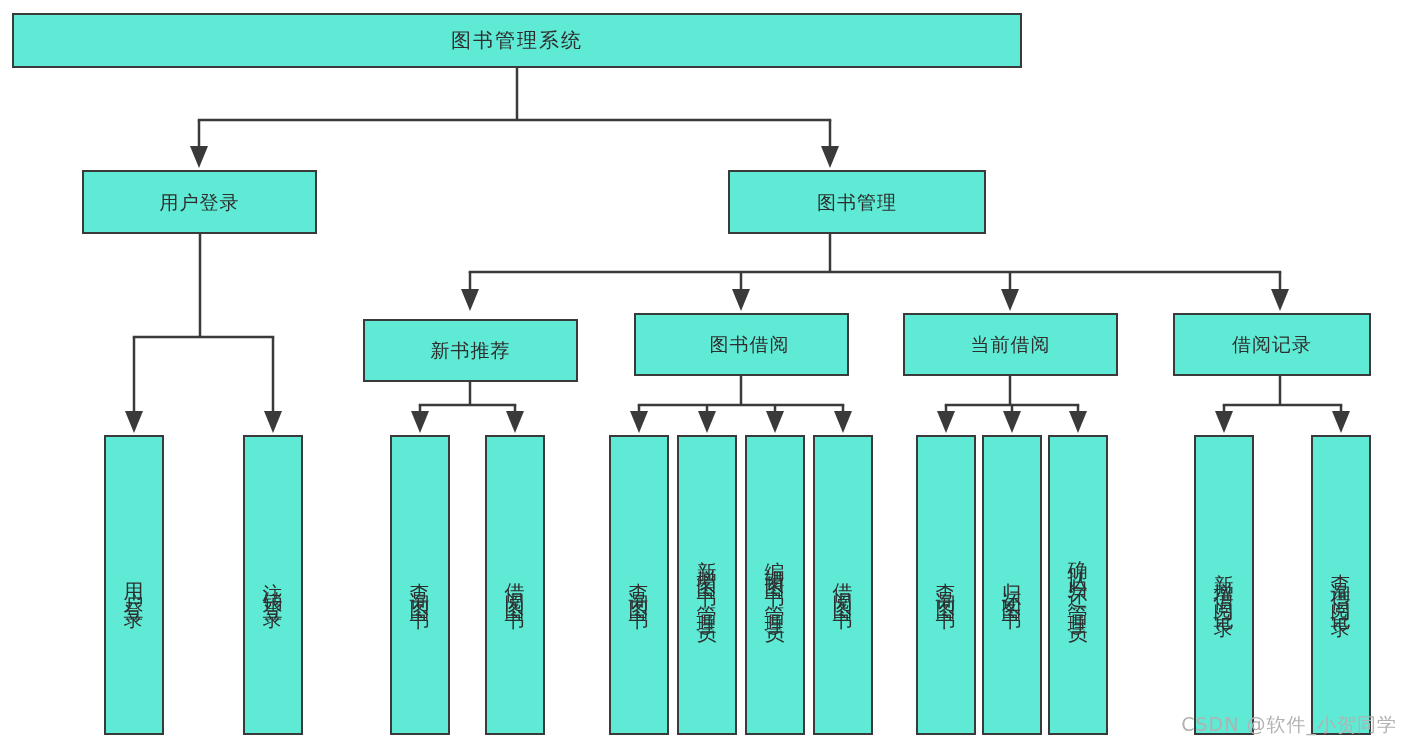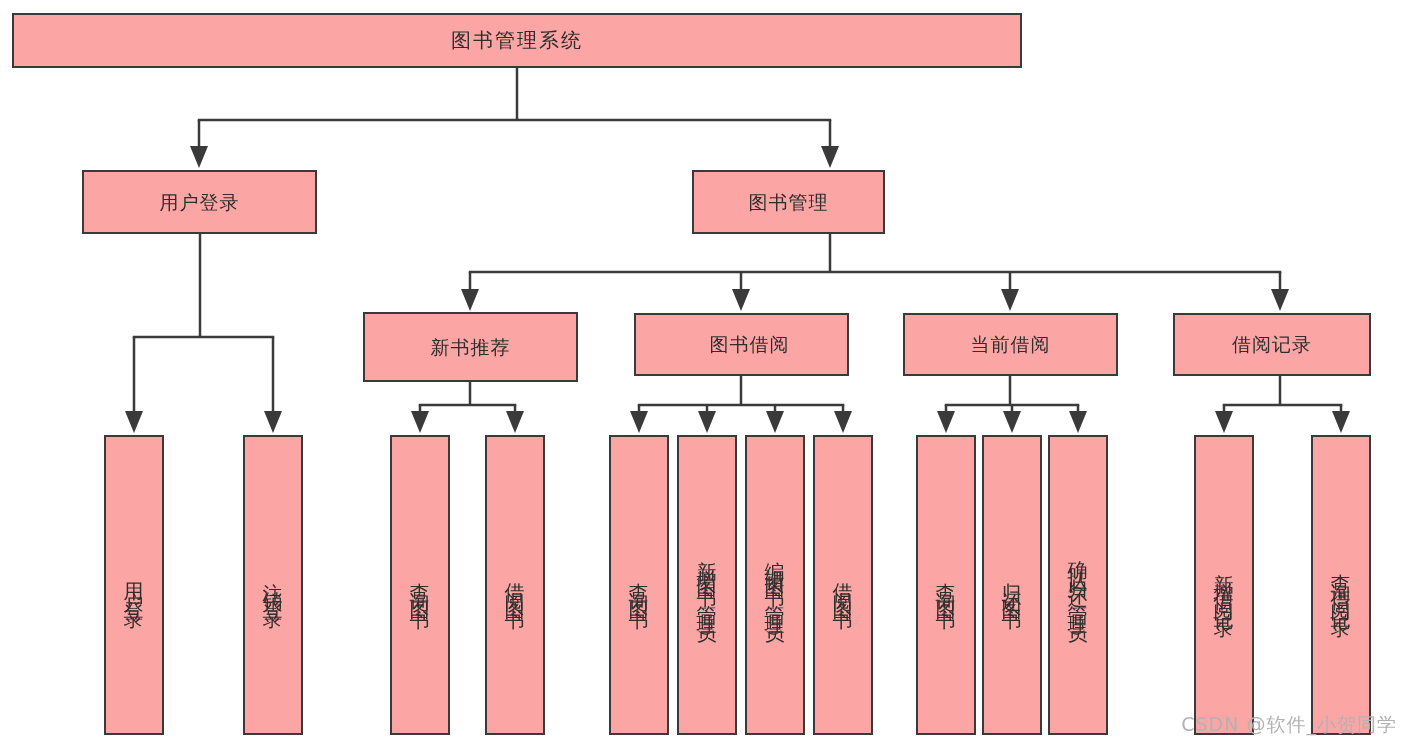--- a/index.html
+++ b/index.html
@@ -20,21 +20,21 @@
     left: 0;
     top: 0;
     width: 1405px;
     height: 747px;
     z-index: 1;
   }
   .node {
     position: absolute;
     box-sizing: border-box;
     border: 2px solid #3a3a3a;
-    background: #fca5a5;
+    background: #5eead4;
     color: #2e2e2e;
     display: flex;
     align-items: center;
     justify-content: center;
     z-index: 2;
     text-align: left;
   }
   .node.h {
     font-size: 19px;
     letter-spacing: 1px;
@@ -133,23 +133,23 @@
         <polygon points="1215,411 1233,411 1224,433" fill="#3a3a3a"></polygon>
         <line x1="1341" y1="405" x2="1341" y2="415" stroke="#3a3a3a" stroke-width="2.5"></line>
         <polygon points="1332,411 1350,411 1341,433" fill="#3a3a3a"></polygon>
       </g>
     </svg>
 
   <div class="node root" style="left:12px; top:13px; width:1010px; height:55px;">图书管理系统</div>
 
   <div class="node h" style="left:82px; top:170px; width:235px; height:64px;">用户登录</div>
 
-  <div class="node h" style="left:692px; top:170px; width:193px; height:64px;">图书管理</div>
+  <div class="node h" style="left:728px; top:170px; width:258px; height:64px;">图书管理</div>
 
-  <div class="node h" style="left:363px; top:312px; width:215px; height:70px;">新书推荐</div>
+  <div class="node h" style="left:363px; top:319px; width:215px; height:63px;">新书推荐</div>
 
   <div class="node h" style="left:634px; top:313px; width:215px; height:63px;padding-left:16px;">图书借阅</div>
 
   <div class="node h" style="left:903px; top:313px; width:215px; height:63px;">当前借阅</div>
 
   <div class="node h" style="left:1173px; top:313px; width:198px; height:63px;">借阅记录</div>
 
   <div class="node v" style="left:104px; top:435px; width:60px; height:300px;">用户登录</div>
 
   <div class="node v" style="left:243px; top:435px; width:60px; height:300px;">注销登录</div>

